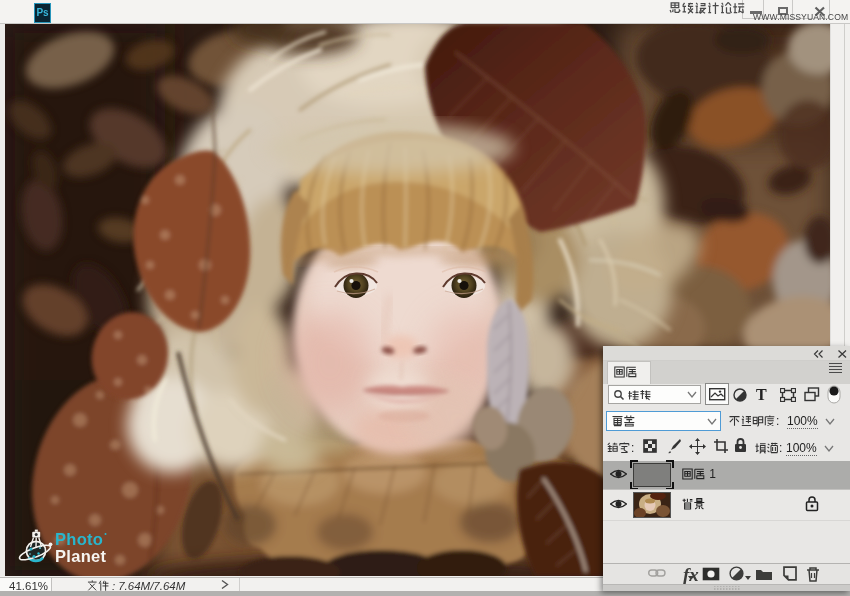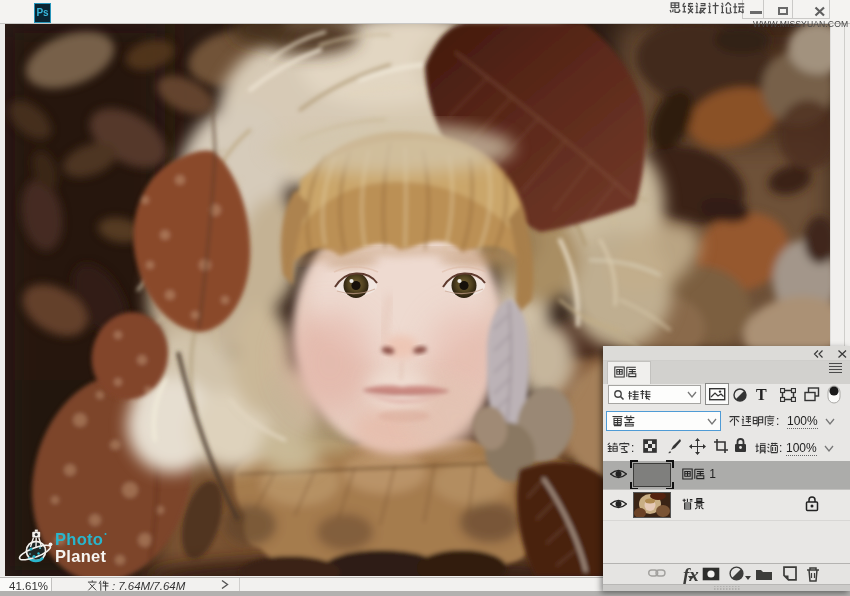--- a/index.html
+++ b/index.html
@@ -4,21 +4,21 @@
 <style>
   html,body{margin:0;padding:0;}
   body{width:850px;height:596px;overflow:hidden;font-family:"Liberation Sans",sans-serif;background:#f2f1ef;}
   .abs{position:absolute;} #zoomtxt,#filetxt{z-index:3;}
   #stage{position:relative;width:850px;height:596px;}
   
   #titlebar{left:0;top:0;width:850px;height:23px;background:#f4f3f1;border-bottom:1px solid #c9c8c6;}
   #pslogo{left:4px;top:3px;width:17px;height:20px;background:#0a2533;color:#38b6da;font-size:10px;font-weight:bold;text-align:center;line-height:17px;border:1px solid #2795bb;box-sizing:border-box;margin-left:30px;}
   #titletext{left:27px;top:5px;font-size:11.5px;color:#636363;letter-spacing:0.1px;}
   #watermark1{left:669px;top:1px;font-size:13px;color:#4a4a4a;z-index:5;}
-  #watermark2{left:753px;top:11.5px;font-size:8.6px;color:#464646;letter-spacing:0.1px;z-index:5;margin-top:7px;}
+  #watermark2{left:753px;top:11.5px;font-size:8.6px;color:#464646;letter-spacing:0.1px;z-index:5;}
   
   #photo{left:5px;top:23px;width:825px;height:553px;background:#fef9c3;}
   #leftedge{left:0;top:23px;width:5px;height:553px;background:#edecea;}
   #scroll{left:830px;top:23px;width:20px;height:553px;background:#f1f0ee;border-left:1px solid #e0dfdd;}
   #scrollline{left:844px;top:23px;width:1px;height:323px;background:#cfcecb;}
   
   #statusbar{left:0;top:577px;width:604px;height:14px;background:#f2f1ef;border-top:1px solid #bdbcba;}
   #zoomtxt{left:9px;top:580px;font-size:11.5px;color:#333;text-align:right;}
   #zoomdiv{left:51px;top:578px;width:1px;height:13px;background:#c2c1bf;}
   #filetxt{left:87px;top:580px;font-size:11.5px;color:#333;font-style:italic;}

